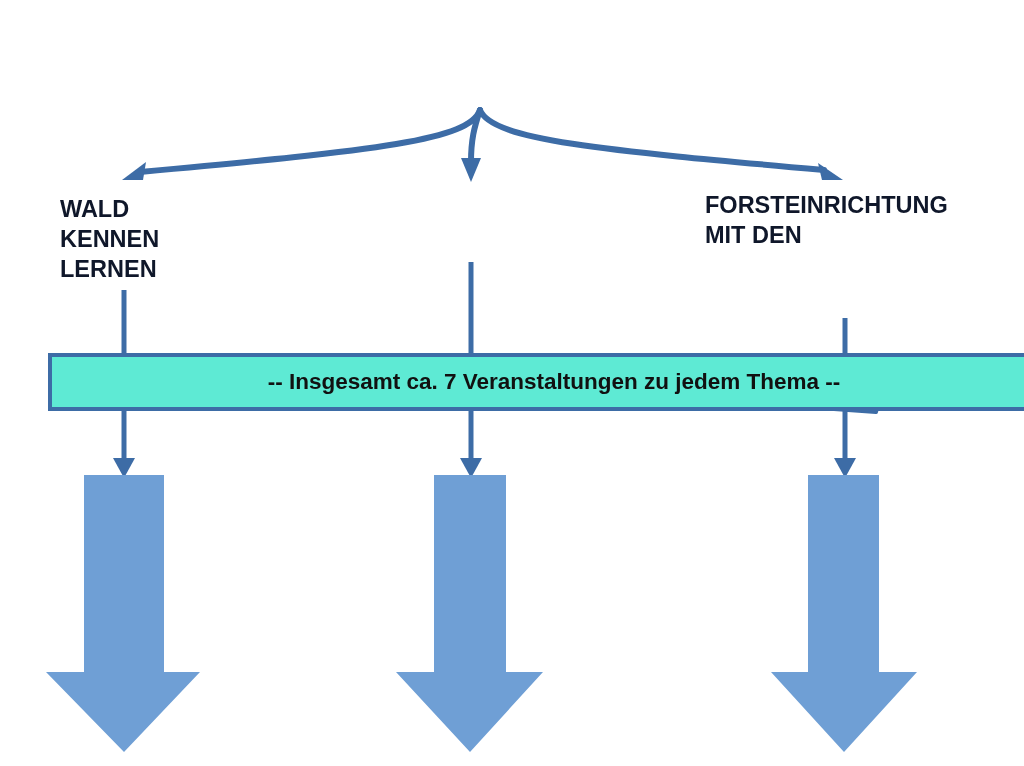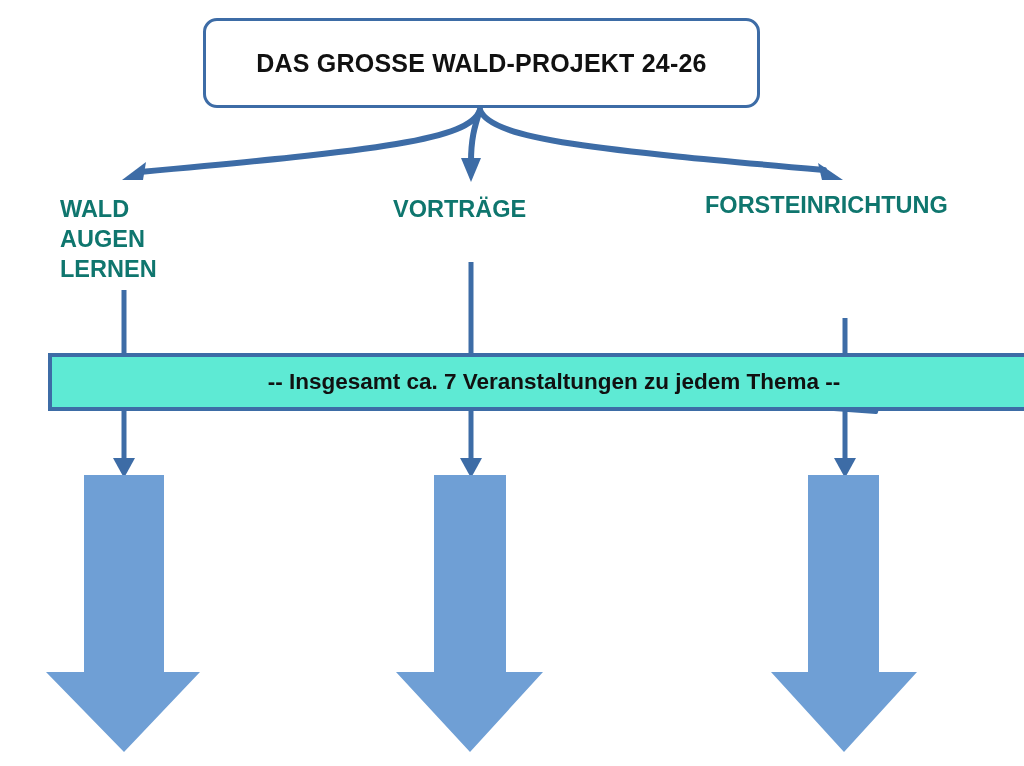--- a/index.html
+++ b/index.html
@@ -48,21 +48,21 @@
     color: #111111;
     letter-spacing: 0.2px;
     white-space: nowrap;
   }
 
   
   .branch-label {
     position: absolute;
     font-size: 23.5px;
     font-weight: bold;
-    color: #0f766e;
+    color: #0f172a;
     line-height: 30px;
     white-space: nowrap;
   }
   .branch-label.b0 { left: 60px;  top: 194px; }
   .branch-label.b1 { left: 393px; top: 194px; }
   .branch-label.b2 { left: 705px; top: 190px; }
 
   
   .banner-box {
     position: absolute;
@@ -129,35 +129,32 @@
     <g>
       <line x1="845" y1="409" x2="845" y2="463" stroke="#3D6CA6" stroke-width="5"></line>
       <path d="M 845,478 L 834,458 L 856,458 Z" fill="#3D6CA6"></path>
     </g>
 
     <path d="M 84,475 L 164,475 L 164,672 L 200,672 L 124,752 L 46,672 L 84,672 Z" fill="#6F9FD5"></path>
     <path d="M 434,475 L 506,475 L 506,672 L 543,672 L 470,752 L 396,672 L 434,672 Z" fill="#6F9FD5"></path>
     <path d="M 808,475 L 879,475 L 879,672 L 917,672 L 844,752 L 771,672 L 808,672 Z" fill="#6F9FD5"></path>
   </svg>
 
-  <div class="title-box">
-    <span class="title-text">DAS GROSSE WALD-PROJEKT 24-26</span>
-  </div>
 
   <div class="branch-label b0">
     <div>WALD</div>
-    <div>AUGEN</div>
+    <div>KENNEN</div>
     <div>LERNEN</div>
   </div>
 
   <div class="branch-label b1">
-    <div>VORTRÄGE</div>
   </div>
 
   <div class="branch-label b2">
     <div>FORSTEINRICHTUNG</div>
+    <div>MIT DEN</div>
   </div>
 
   <div class="banner-box">
     <span class="banner-text">-- Insgesamt ca. 7 Veranstaltungen zu jedem Thema --</span>
   </div>
 
 </div>
 
 </body></html>

